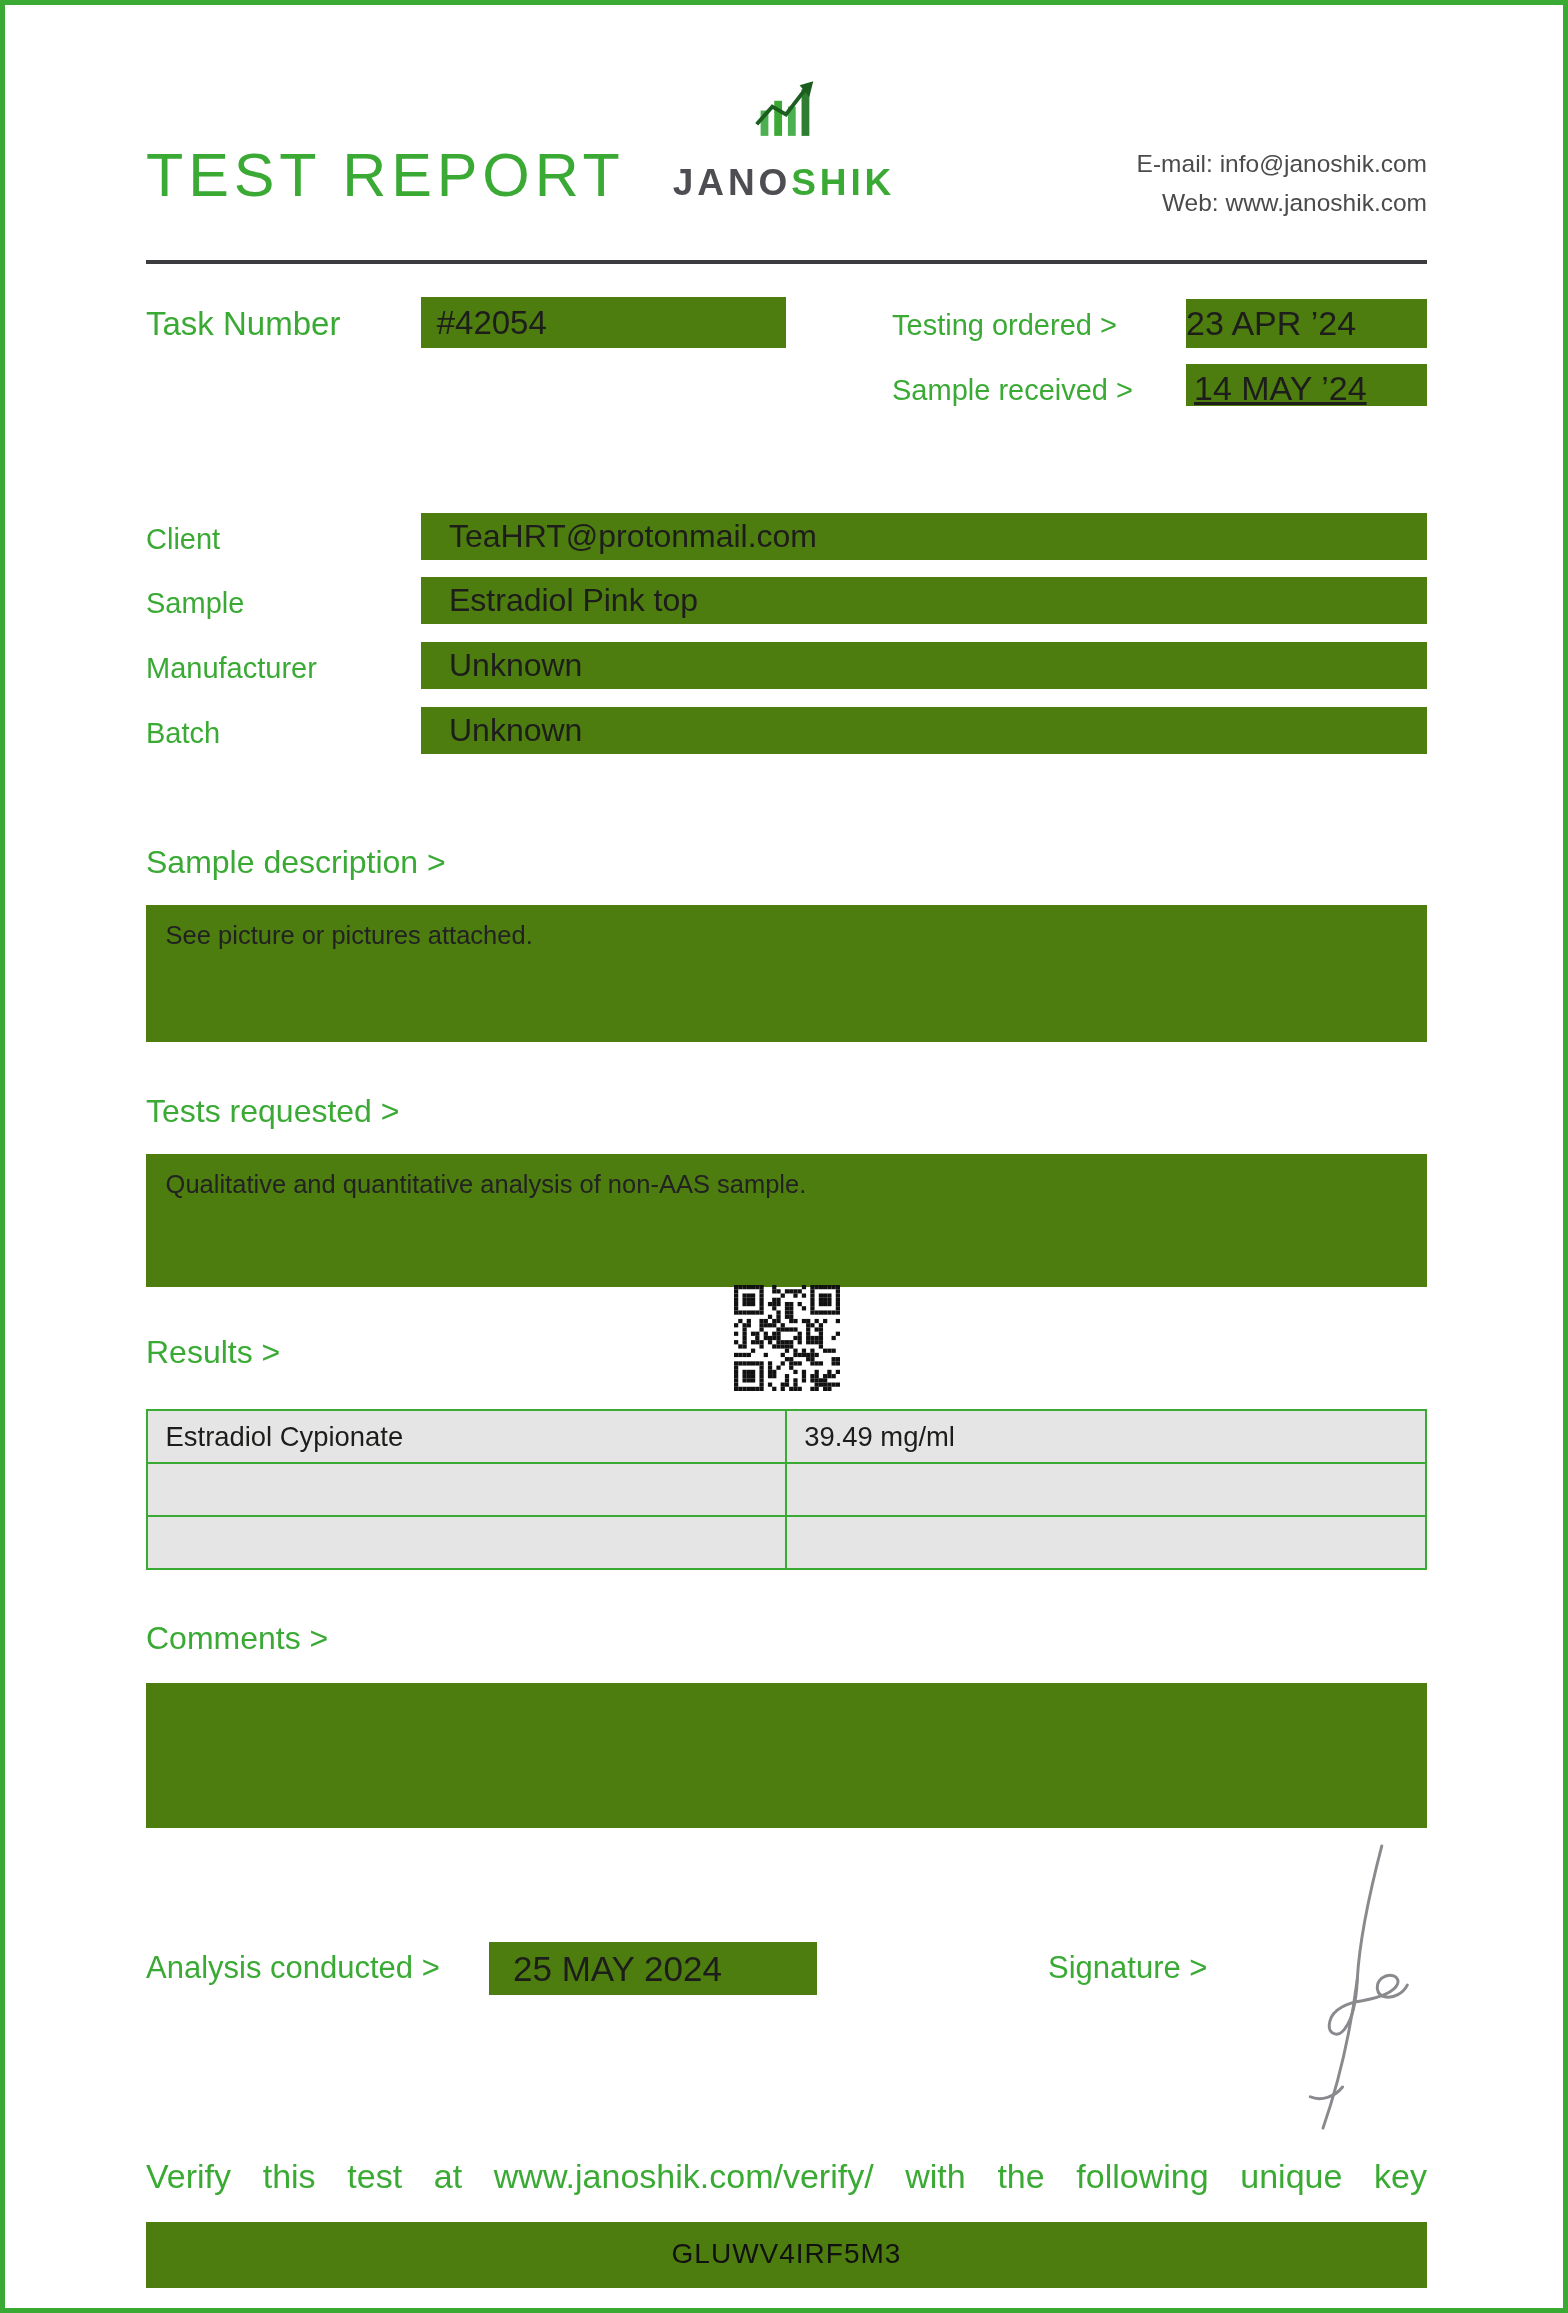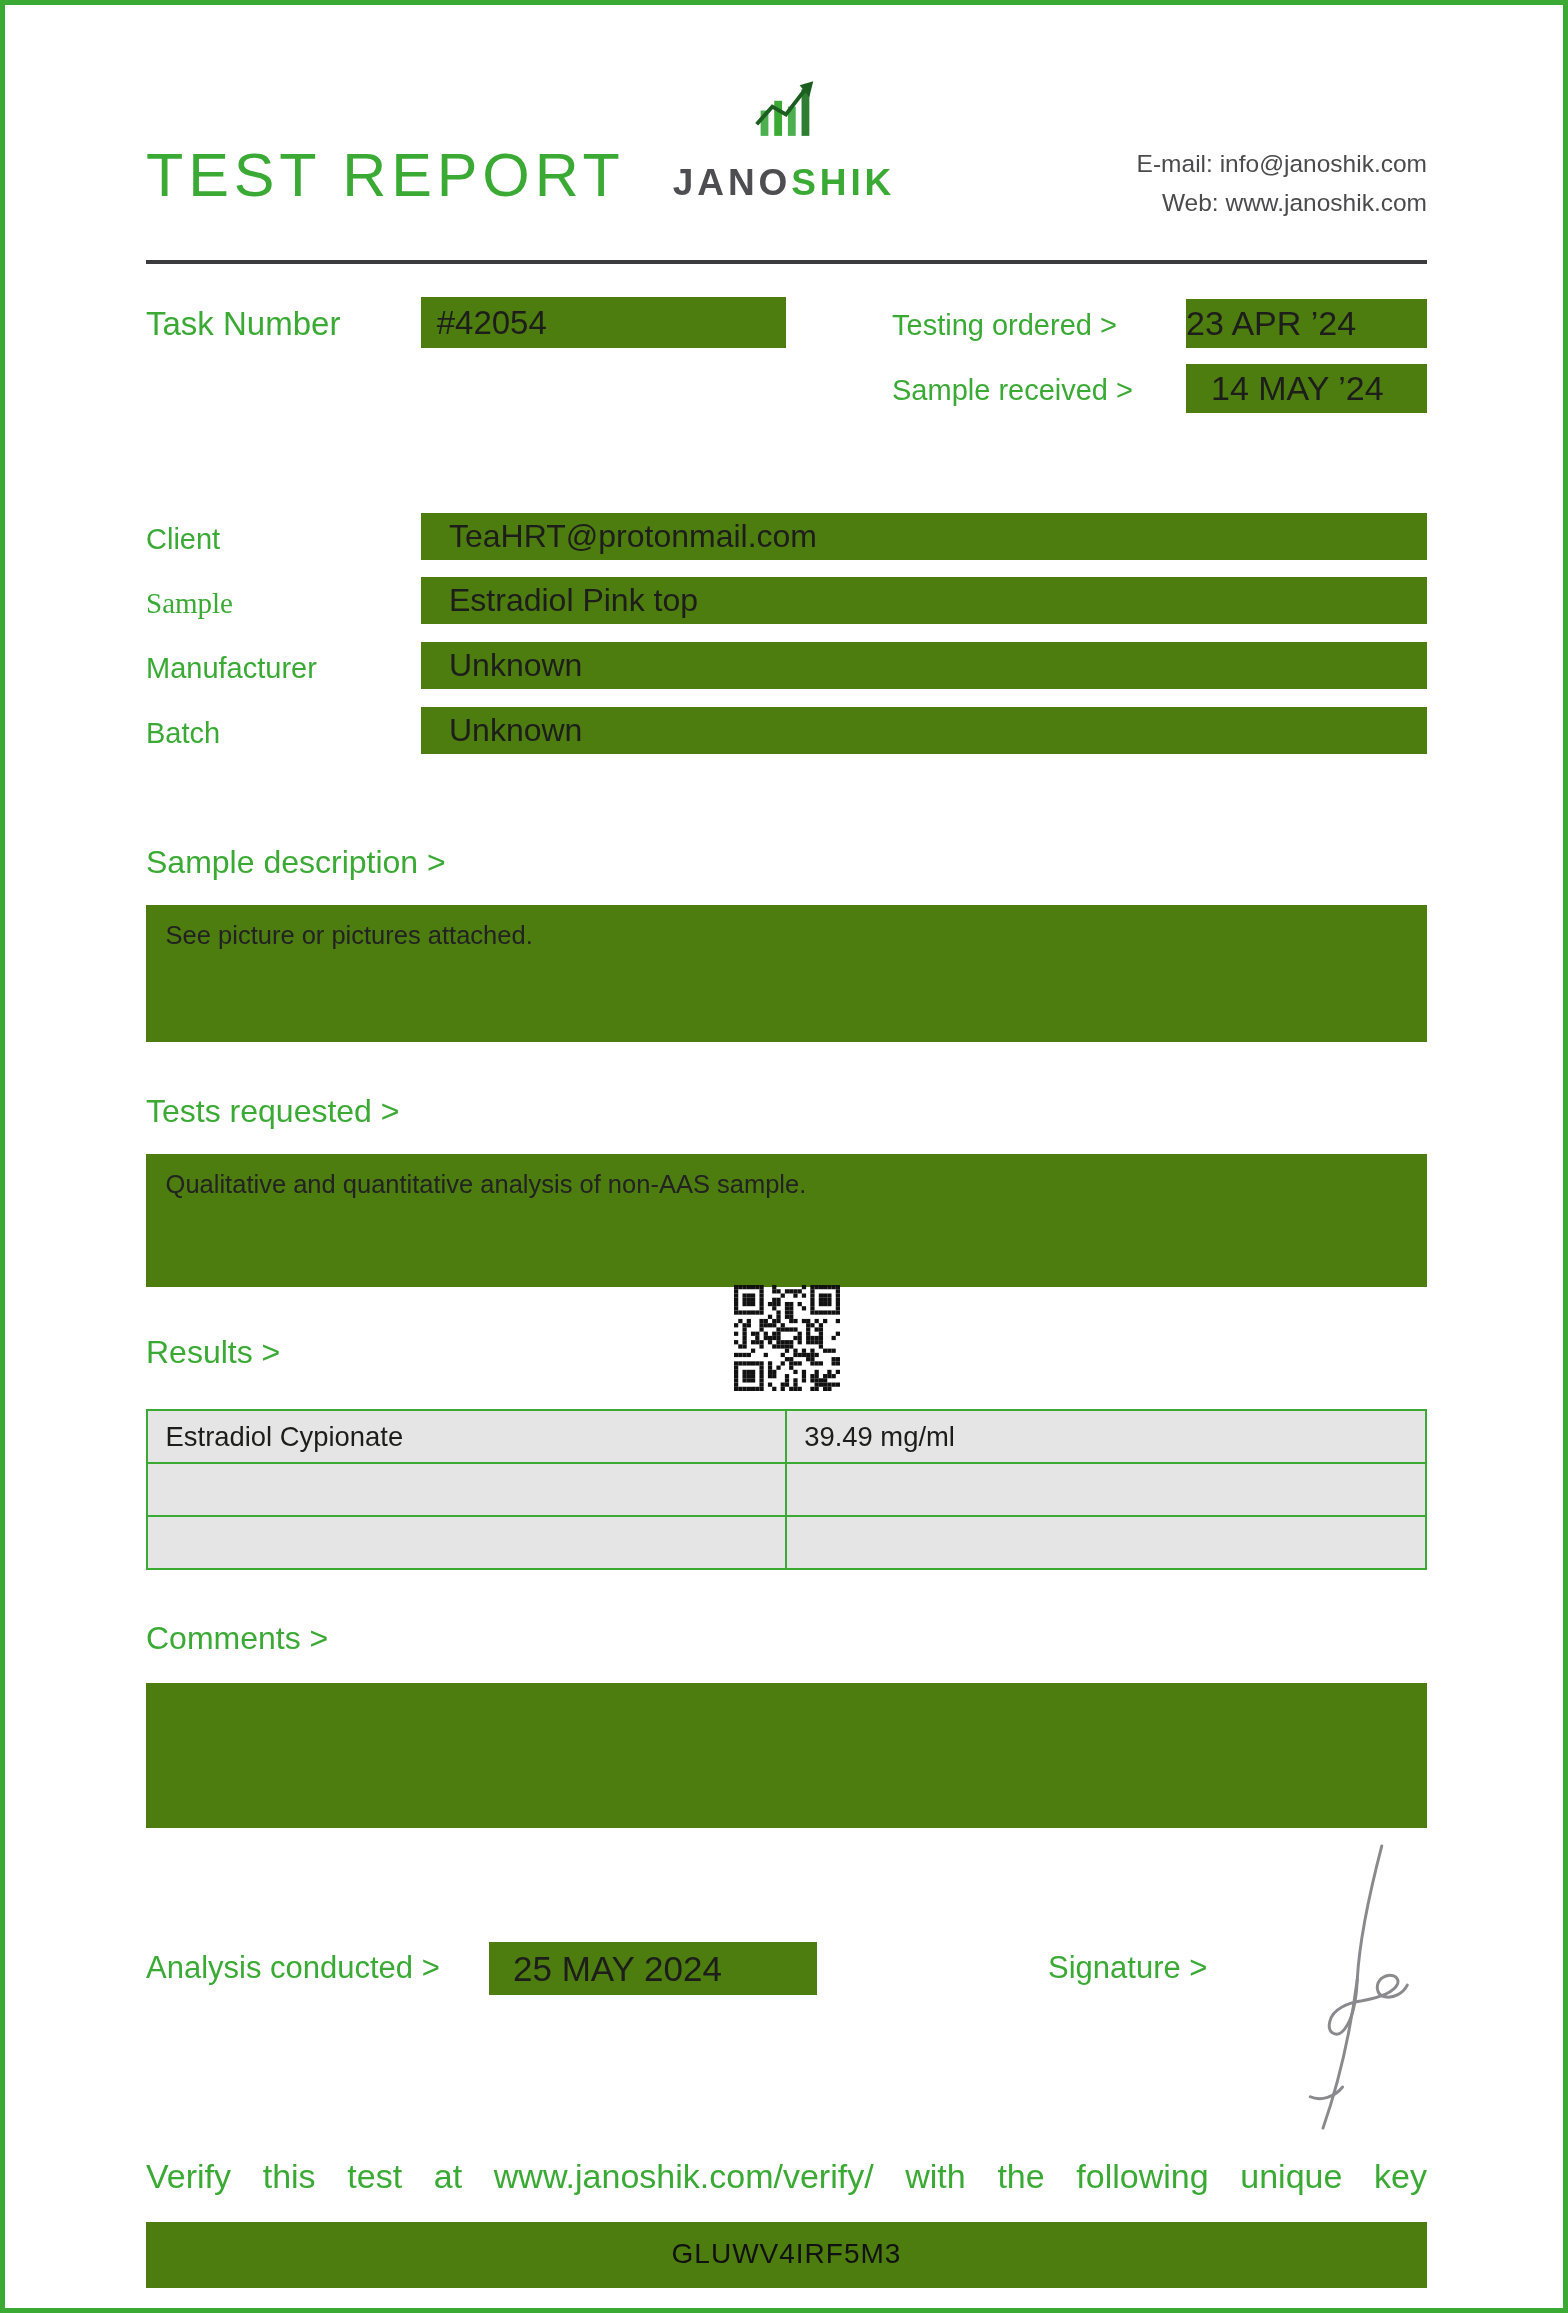--- a/index.html
+++ b/index.html
@@ -18,21 +18,21 @@
   .logo-text{font-size:37px;font-weight:bold;letter-spacing:3.9px;color:#4e4e52;margin-top:16px;}
   .contact{right:136px;top:139px;text-align:right;font-size:24.5px;color:#4b4b4d;line-height:39px;}
   .rule{left:141px;right:136px;top:255px;height:3.9px;background:#3c3c3e;}
 
   
   .task-label{left:141px;top:300px;font-size:33px;}
   .task-value{left:416px;top:292px;width:349px;height:51px;line-height:51px;font-size:33px;padding-left:15.7px;}
   .ordered-label{left:887px;top:304px;font-size:29px;}
   .ordered-value{left:1181px;top:294px;right:136px;height:49px;line-height:49px;font-size:34px;padding-left:0;}
   .received-label{left:887px;top:369px;font-size:29px;}
-  .received-value{left:1181px;top:359px;right:136px;height:49px;line-height:49px;font-size:34px;padding-left:25px;}
+  .received-value{left:1181px;top:359px;right:136px;height:42px;line-height:49px;font-size:34px;padding-left:8px;text-decoration:underline;}
 
   
   .frow-label{left:141px;font-size:29px;}
   .frow-value{left:416px;right:136px;height:47px;line-height:47px;font-size:32px;padding-left:28px;}
 
   
   .sec-head{left:141px;font-size:32px;}
   .sec-box{left:141px;right:136px;font-size:25.5px;padding:15.7px 19.6px;box-sizing:border-box;color:#222;}
 
   
@@ -80,21 +80,21 @@
   <div class="abs task-label green">Task Number</div>
   <div class="abs task-value gbox">#42054</div>
   <div class="abs ordered-label green">Testing ordered &gt;</div>
   <div class="abs ordered-value gbox">23 APR ’24</div>
   <div class="abs received-label green">Sample received &gt;</div>
   <div class="abs received-value gbox">14 MAY ’24</div>
 
   <div class="abs frow-label green" style="top:518px;">Client</div>
   <div class="abs frow-value gbox" style="top:508px;">TeaHRT@protonmail.com</div>
 
-  <div class="abs frow-label green" style="top:582px;font-family:Liberation Serif, serif;">Sample</div>
+  <div class="abs frow-label green" style="top:582px;">Sample</div>
   <div class="abs frow-value gbox" style="top:572px;">Estradiol Pink top</div>
 
   <div class="abs frow-label green" style="top:647px;">Manufacturer</div>
   <div class="abs frow-value gbox" style="top:637px;">Unknown</div>
 
   <div class="abs frow-label green" style="top:712px;">Batch</div>
   <div class="abs frow-value gbox" style="top:702px;">Unknown</div>
 
   <div class="abs sec-head green" style="top:839px;">Sample description &gt;</div>
   <div class="abs sec-box gbox" style="top:900px;height:137px;">See picture or pictures attached.</div>

